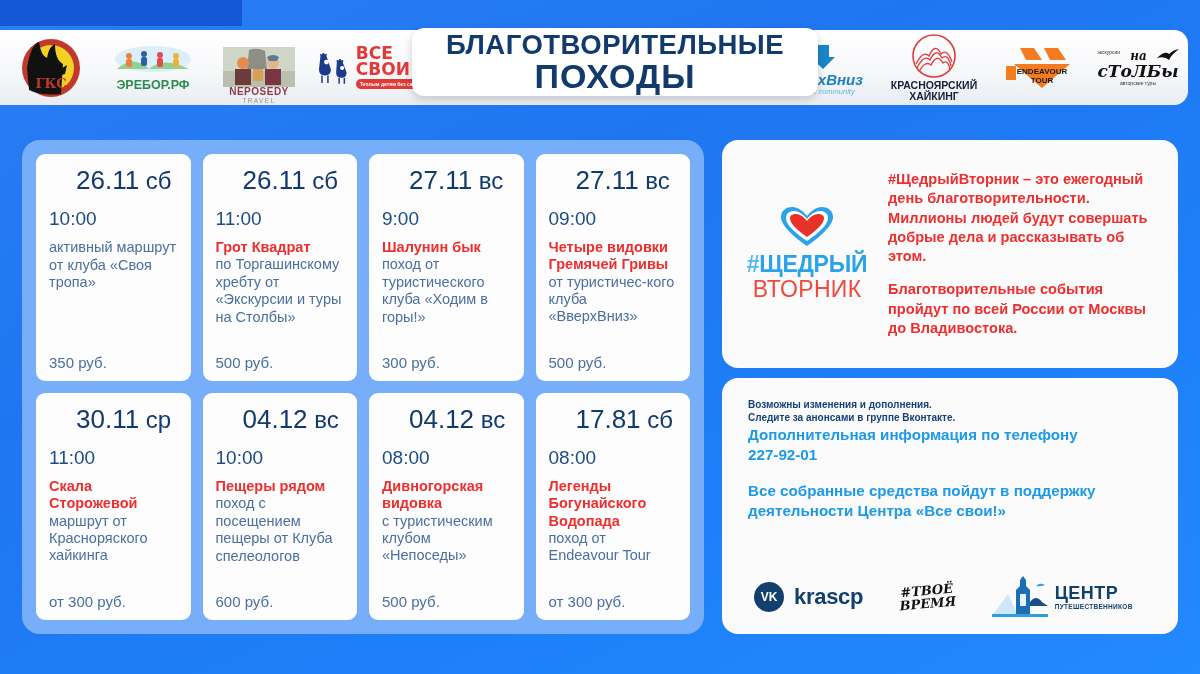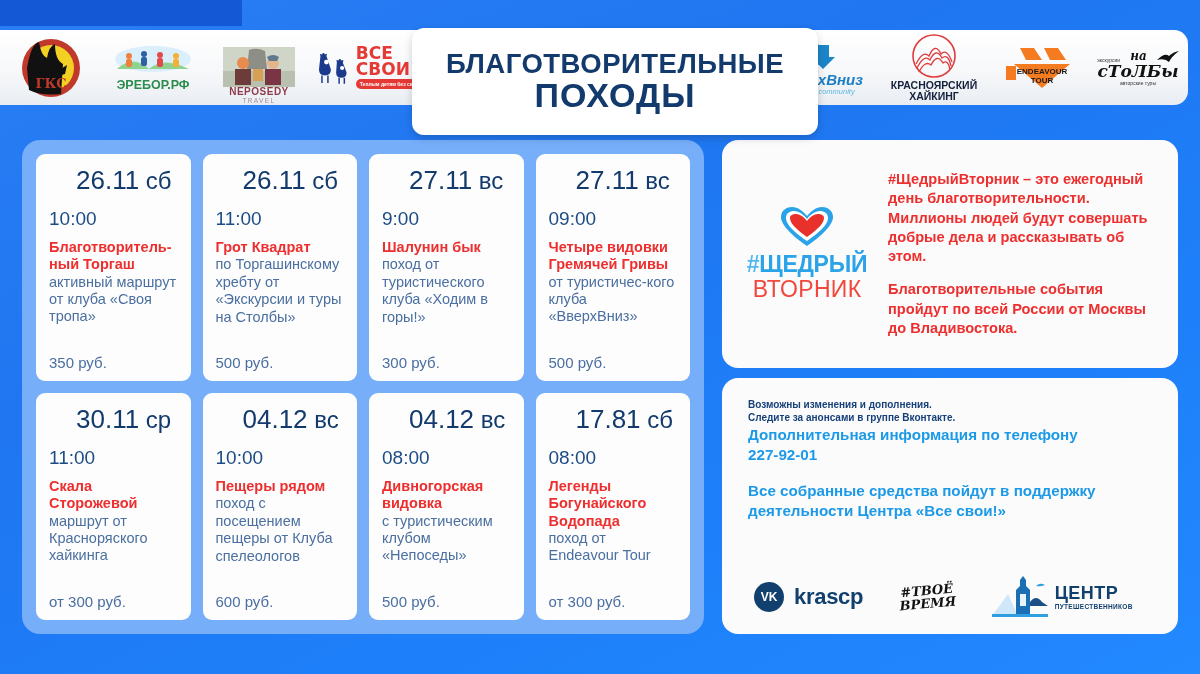--- a/index.html
+++ b/index.html
@@ -40,21 +40,21 @@
   .logo-right {
     display: flex; align-items: center; gap: 16px;
     margin-left: auto; margin-right: 14px;
   }
   .logo { display: flex; flex-direction: column; align-items: center; justify-content: center; }
 
   
   .title-plate {
     position: absolute;
     left: 412px; top: 28px;
-    width: 406px; height: 107px;
+    width: 406px; height: 68px;
     background: #ffffff;
     border-radius: 12px;
     box-shadow: 0 3px 8px rgba(0,0,0,.18);
     display: flex; flex-direction: column;
     align-items: center; justify-content: center;
     z-index: 5;
   }
   .title-l1 {
     color: #123a6d;
     font-size: 27.5px;
@@ -325,21 +325,21 @@
           <path d="M16 2 L30 2 L38 14 L22 14 Z" fill="#f47b20"></path>
           <path d="M40 2 L54 2 L62 14 L46 14 Z" fill="#f47b20"></path>
           <path d="M10 18 L66 18 L38 42 Z" fill="#f47b20"></path>
           <rect x="2" y="20" width="10" height="14" fill="#f47b20"></rect>
           <text x="38" y="28" font-family="Liberation Sans, sans-serif" font-size="8" font-weight="700" fill="#1a1a1a" text-anchor="middle">ENDEAVOUR</text>
           <text x="38" y="37" font-family="Liberation Sans, sans-serif" font-size="8" font-weight="700" fill="#1a1a1a" text-anchor="middle">TOUR</text>
         </svg>
       </div>
 
       <div class="logo" style="width:72px;">
-        <div style="display:flex;align-items:flex-end;gap:10px;">
+        <div style="display:flex;gap:10px;">
           <span style="color:#333;font-size:5px;">экскурсии</span>
           <span style="color:#111;font-size:12px;font-weight:700;font-style:italic;font-family:'DejaVu Serif',serif;">на</span>
           <svg width="22" height="12" viewBox="0 0 22 12">
             <path d="M0 9 Q8 1 12 5 Q16 1 22 0 Q14 6 12 11 Q8 7 0 9 Z" fill="#111"></path>
           </svg>
         </div>
         <span style="color:#111;font-size:17px;font-weight:700;font-style:italic;font-family:'DejaVu Serif',serif;line-height:.95;">сТоЛБы</span>
         <span style="color:#333;font-size:5px;">авторские туры</span>
       </div>
 
@@ -348,21 +348,20 @@
 
   <div class="title-plate">
     <div class="title-l1">БЛАГОТВОРИТЕЛЬНЫЕ</div>
     <div class="title-l2">ПОХОДЫ</div>
   </div>
 
   <div class="events-panel" id="events-panel">
       <div class="card">
         <div class="card-date"><b>26.11</b> <span>сб</span></div>
         <div class="card-time">10:00</div>
-        <div class="card-title">Благотворитель-<br>ный Торгаш</div>
         <div class="card-desc">активный маршрут от клуба «Своя тропа»</div>
         <div class="card-price">350 руб.</div>
       </div>
       <div class="card">
         <div class="card-date"><b>26.11</b> <span>сб</span></div>
         <div class="card-time">11:00</div>
         <div class="card-title">Грот Квадрат</div>
         <div class="card-desc">по Торгашинскому хребту от «Экскурсии и туры на Столбы»</div>
         <div class="card-price">500 руб.</div>
       </div>

